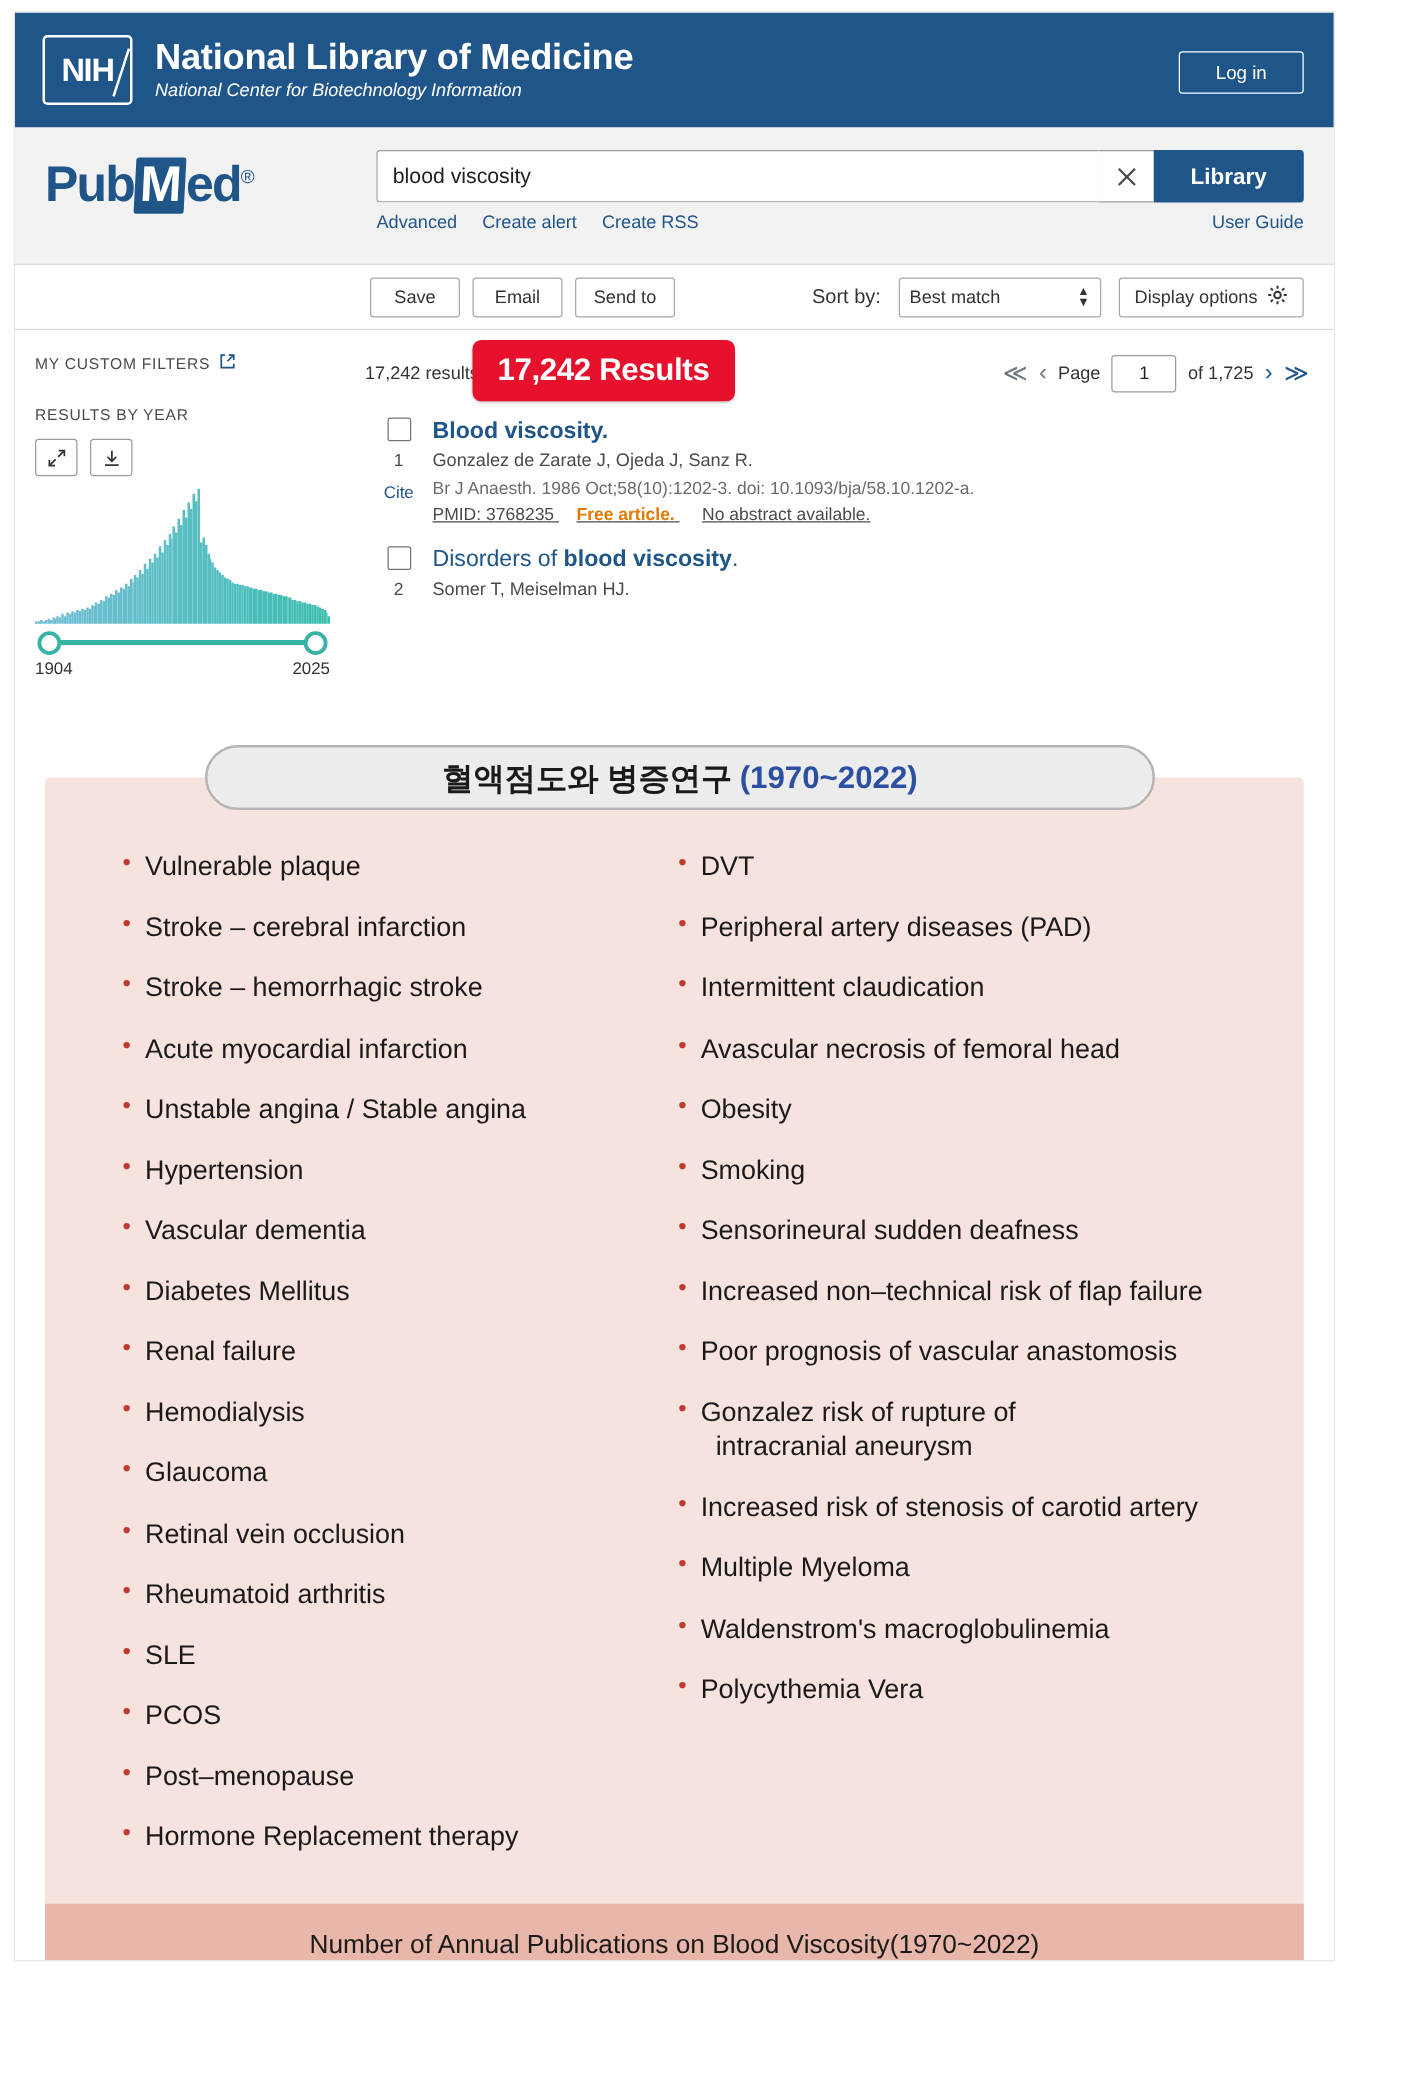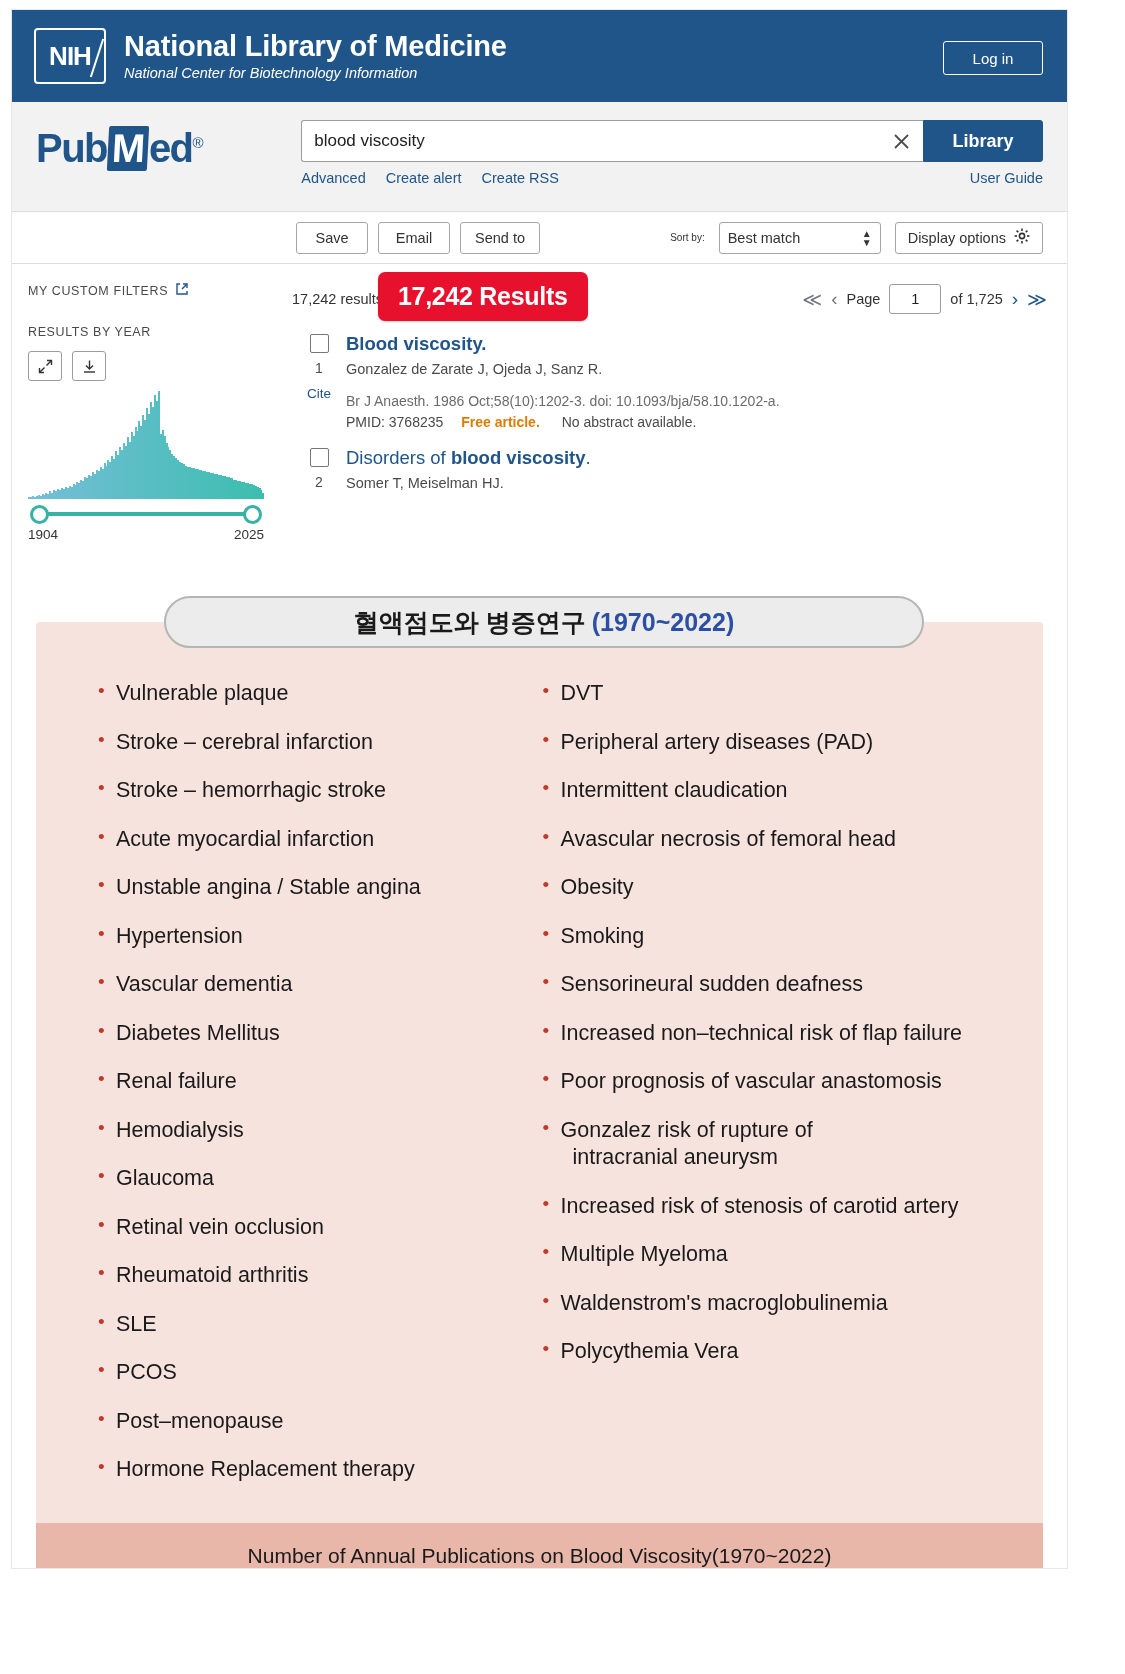--- a/index.html
+++ b/index.html
@@ -211,21 +211,21 @@
     color: #333;
     cursor: pointer;
     font-family: "Liberation Sans", sans-serif;
   }
   .ab-right {
     margin-left: auto;
     display: flex;
     align-items: center;
     gap: 14px;
   }
-  .sort-label { font-size: 10px; color: #333; }
+  .sort-label { font-size: 16px; color: #333; }
   .sort-select {
     height: 32px;
     width: 162px;
     border: 1px solid #a6a6a6;
     border-radius: 3px;
     background: #ffffff;
     font-size: 14.5px;
     padding: 0 8px;
     color: #333;
     display: flex;
@@ -439,26 +439,27 @@
   .art-title.plain { font-weight: normal; }
   .art-title.plain b { font-weight: bold; }
   .art-authors {
     font-size: 14.5px;
     color: #4a4a4a;
     margin-top: 6px;
   }
   .art-journal {
     font-size: 14px;
     color: #6b6b6b;
-    margin-top: 16px;
+    margin-top: 5px;
   }
   .art-meta {
     font-size: 14px;
     color: #4a4a4a;
     margin-top: 5px;
+    text-decoration: underline;
   }
   .art-meta .free { color: #e07b00; font-weight: bold; margin-left: 14px; }
   .art-meta .noabs { color: #4a4a4a; margin-left: 18px; }
 
   
   .panel {
     position: absolute;
     left: 24px;
     top: 612px;
     width: 1007px;

